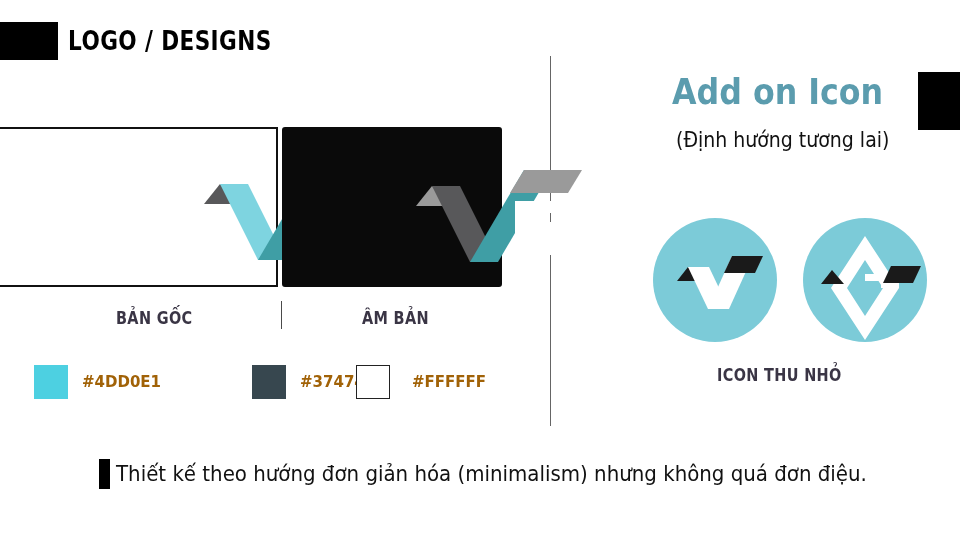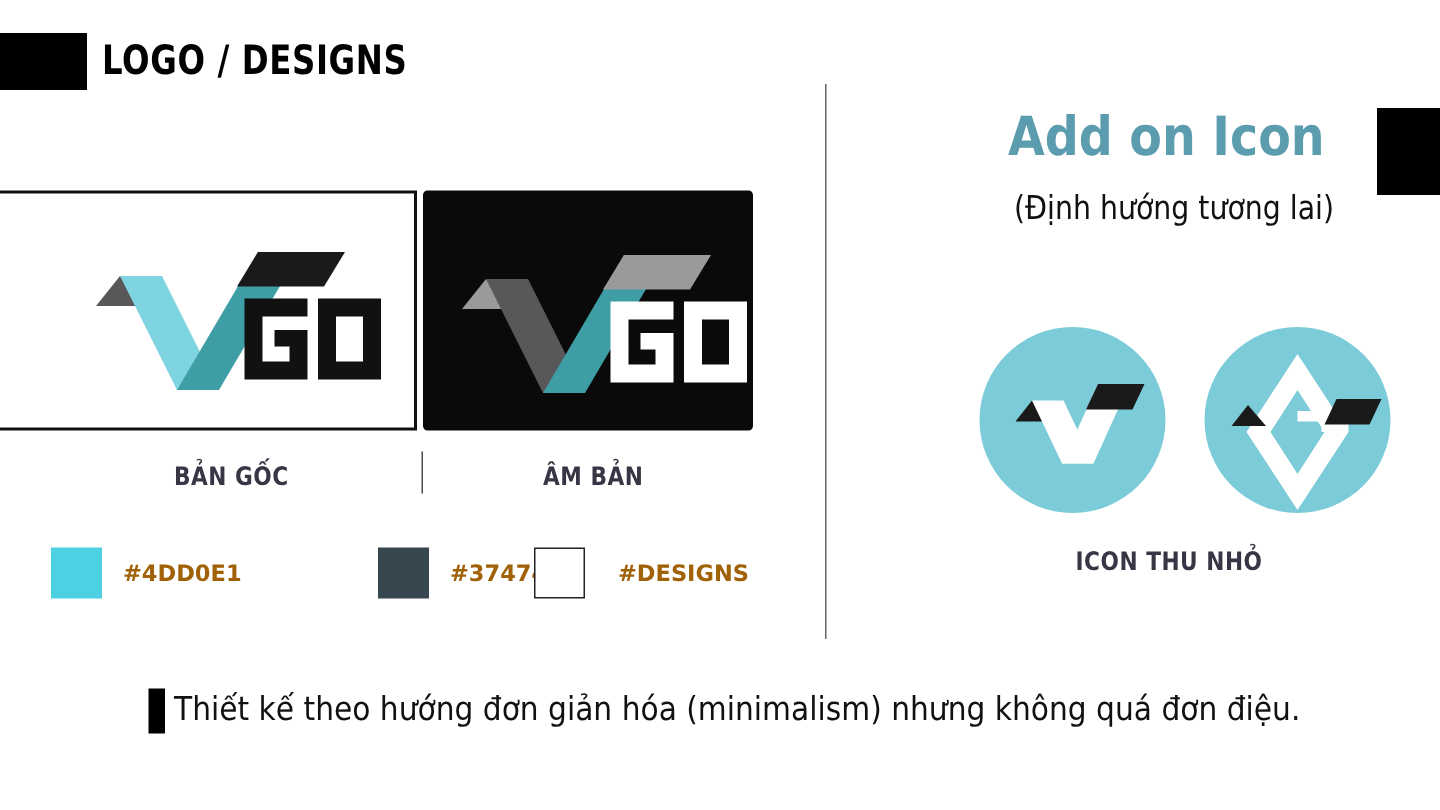--- a/index.html
+++ b/index.html
@@ -3,21 +3,21 @@
 <meta charset="utf-8">
 <style>
   html,body{margin:0;padding:0;}
   body{
     width:960px;height:540px;
     background:#ffffff;
     font-family:"Liberation Sans", sans-serif;
     overflow:hidden;
     position:relative;
   }
-  .stage{position:absolute;left:0;top:0;width:960px;height:540px;}
+  .stage{position:absolute;left:0;top:0;width:960px;height:540px;text-align:center;}
 
   
   .hdr-block{
     position:absolute;left:0;top:22px;width:58px;height:38px;
     background:#000000;
   }
   .hdr-title{
     position:absolute;left:68px;top:24px;
     font-family:"DejaVu Sans","Liberation Sans",sans-serif;
     font-weight:bold;
@@ -177,21 +177,21 @@
   <div class="cap cap-neg">ÂM BẢN</div>
 
   <div class="sw-row">
     <div class="sw sw-1"></div>
     <div class="sw-lbl swl-1">#4DD0E1</div>
 
     <div class="sw sw-2"></div>
     <div class="sw-lbl swl-2">#37474F</div>
 
     <div class="sw sw-3"></div>
-    <div class="sw-lbl swl-3">#DESIGNS</div>
+    <div class="sw-lbl swl-3">#FFFFFF</div>
   </div>
 
   <div class="addon-title">Add on Icon</div>
   <div class="hdr-block-right"></div>
   <div class="addon-sub">(Định hướng tương lai)</div>
 
   <div class="circ circ-1">
     <svg viewBox="0 0 124 124" width="124" height="124">
       <polygon points="24,63 35,49 47,63" fill="#1A1A1A"></polygon>
       <polygon points="35,49 56,49 76,91 55,91" fill="#FFFFFF"></polygon>

